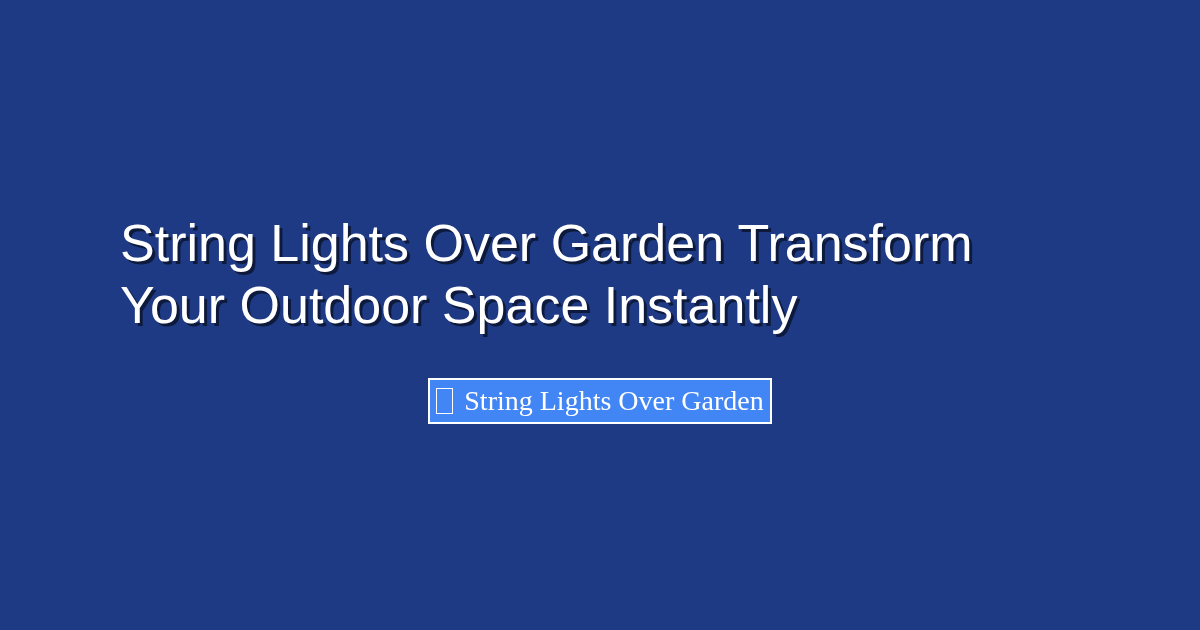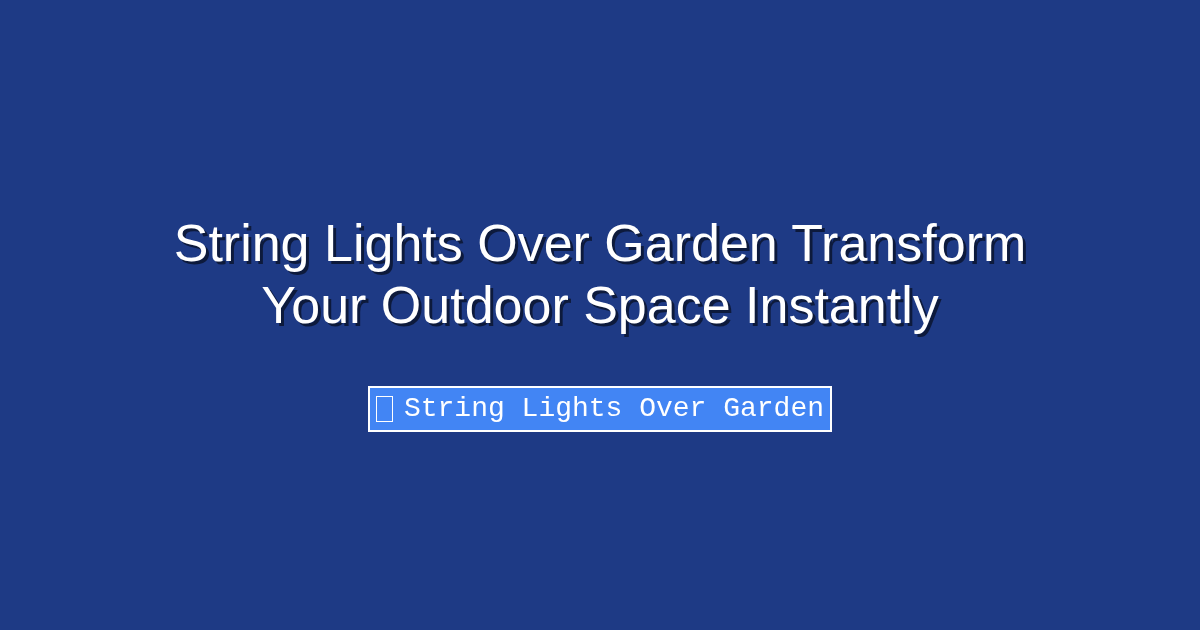--- a/index.html
+++ b/index.html
@@ -34,23 +34,22 @@
     height: 630px;
     display: flex;
     flex-direction: column;
     align-items: center;
     justify-content: center;
     padding-top: 6px;
     box-sizing: border-box;
   }
 
   #page-title {
-    margin: 8px;
+    margin: 0;
     width: 960px;
-    text-align: center;
     font-family: "Liberation Sans", sans-serif;
     font-size: 52px;
     font-weight: 400;
     line-height: 62px;
     letter-spacing: 0px;
     color: #ffffff;
     text-shadow: 3px 3px 0px rgba(0, 0, 0, 0.55);
     white-space: pre-wrap;
   }
 
@@ -66,21 +65,21 @@
     display: inline-flex;
     align-items: center;
     justify-content: center;
     gap: 0px;
     height: 46px;
     padding: 0 6px;
     background: #4285f4;
     border: 2px solid #ffffff;
     border-radius: 0px;
     color: #ffffff;
-    font-family: Liberation Mono, monospace;
+    font-family: Liberation Serif, serif;
     font-size: 28px;
     font-weight: 400;
     line-height: 1;
     white-space: nowrap;
     user-select: none;
   }
 
   #badge-icon {
     display: inline-block;
     width: 17px;

